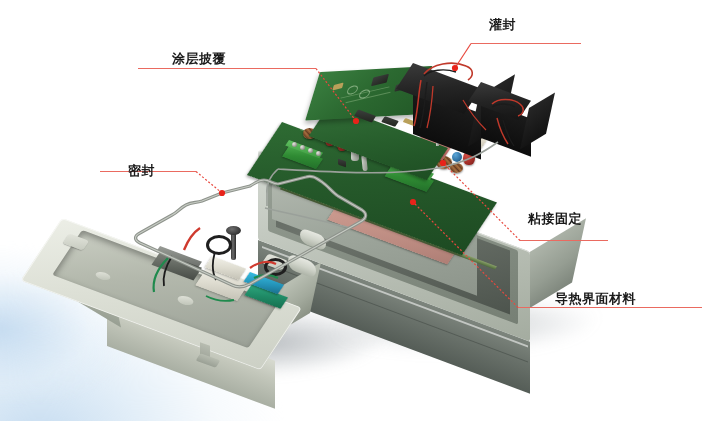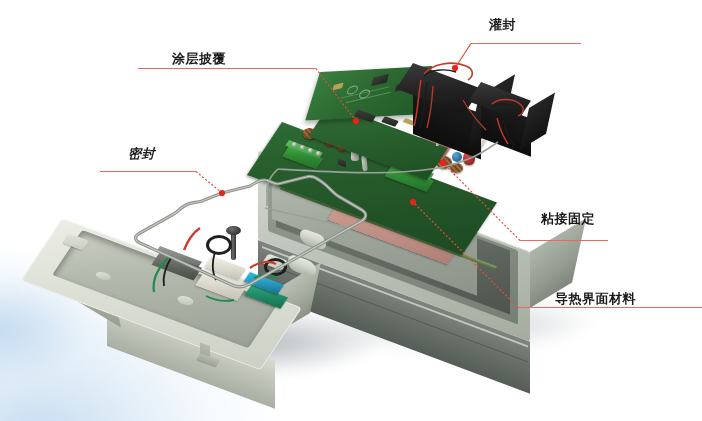--- a/index.html
+++ b/index.html
@@ -693,21 +693,21 @@
 
     <g>
       <line x1="702" y1="307.5" x2="518" y2="307.5" stroke="#ea6a60" stroke-width="1.2"></line>
       <line x1="518" y1="307.5" x2="413" y2="202" stroke="#e8493f" stroke-width="1.2" stroke-dasharray="2 2"></line>
       <circle cx="413" cy="202" r="3.1" fill="#e8231a"></circle>
     </g>
   </svg>
 
   <div class="lbl" style="left:172px; top:52px;">涂层披覆</div>
 
-  <div class="lbl" style="left:128px; top:147px;font-style:italic;">密封</div>
+  <div class="lbl" style="left:128px; top:164px;">密封</div>
 
   <div class="lbl" style="left:489px; top:18px;">灌封</div>
 
-  <div class="lbl" style="left:541px; top:212px;text-align:center;">粘接固定</div>
+  <div class="lbl" style="left:528px; top:212px;text-align:center;">粘接固定</div>
 
   <div class="lbl" style="left:555px; top:292px;">导热界面材料</div>
 
 </div>
 
 </body></html>

